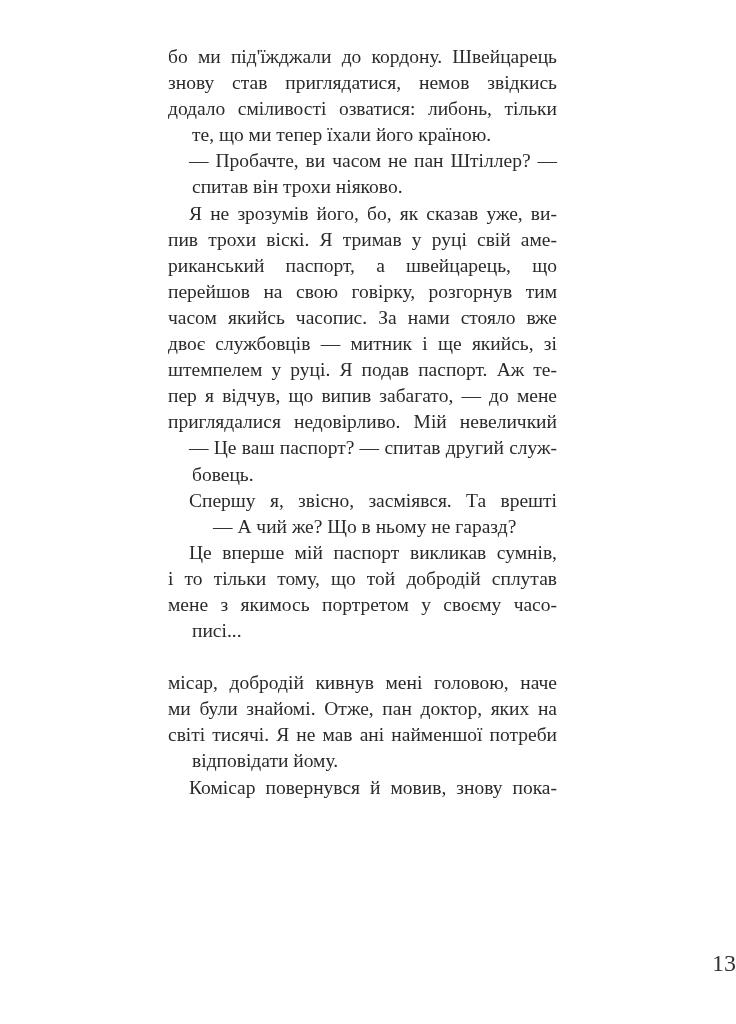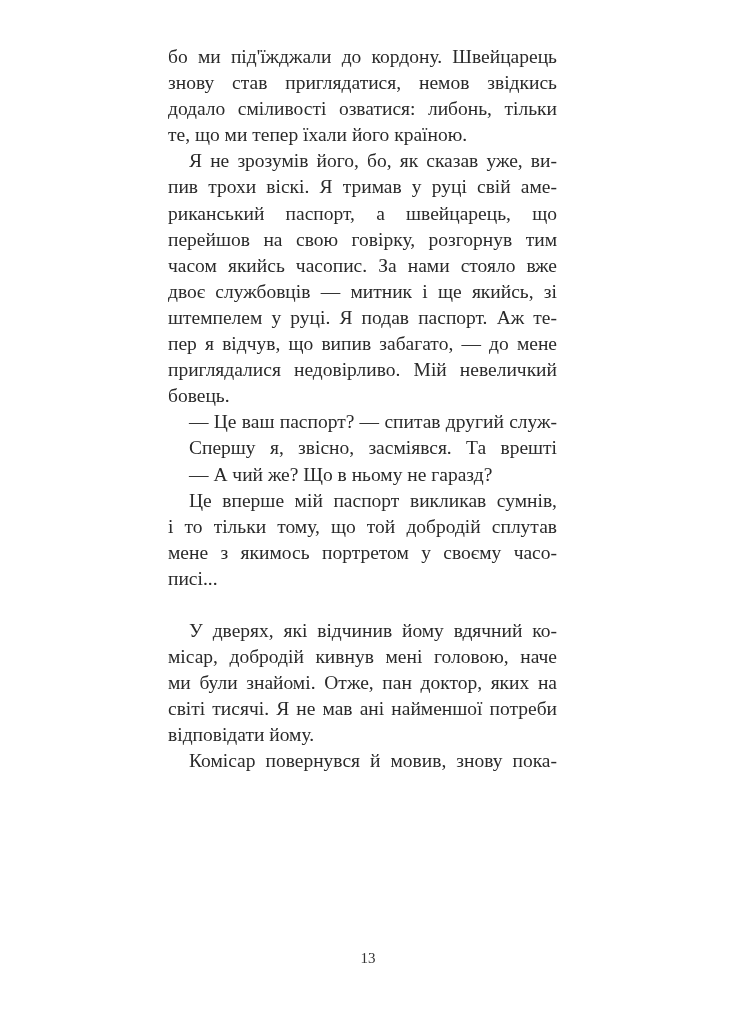--- a/index.html
+++ b/index.html
@@ -7,78 +7,81 @@
   .page { position: absolute; left: 0; top: 0; width: 732px; height: 1024px; background: #ffffff; }
   .text-block {
     position: absolute; left: 168px; top: 44px; width: 389px;
     font-family: "Liberation Serif", "DejaVu Serif", serif;
     font-size: 19.5px; color: #2a2a2a;
   }
   .line {
     height: 26.1px; line-height: 26.1px; white-space: nowrap;
     text-align: justify; text-align-last: justify; display: block;
   }
-  .line.last { text-align-last: left; }
+  .line.last { text-align-last: left; margin-left: 24px; }
   .line.indent { padding-left: 21px; }
   .gap { height: 26px; }
   .page-number {
-    position: absolute; left: 0; width: 736px; top: 950px; text-align: center;
-    font-family: "Liberation Serif", "DejaVu Serif", serif; font-size: 15px; color: #333;
+    position: absolute; left: 0; width: 736px; top: 950px; text-align: right;
+    font-family: "Liberation Serif", "DejaVu Serif", serif; font-size: 24px; color: #333;
   }
 </style>
 </head>
 <body>
 
 <div class="page">
   <div class="text-block">
 
     <div>
       <span class="line">бо ми під'їжджали до кордону. Швейцарець</span>
       <span class="line">знову став приглядатися, немов звідкись</span>
       <span class="line">додало сміливості озватися: либонь, тільки</span>
       <span class="line last">те, що ми тепер їхали його країною.</span>
     </div>
 
+    <div>
+      <span class="line indent">— Пробачте, ви часом не пан Штіллер? —</span>
+      <span class="line last">спитав він трохи ніяково.</span>
+    </div>
 
     <div>
       <span class="line indent">Я не зрозумів його, бо, як сказав уже, ви-</span>
       <span class="line">пив трохи віскі. Я тримав у руці свій аме-</span>
       <span class="line">риканський паспорт, а швейцарець, що</span>
       <span class="line">перейшов на свою говірку, розгорнув тим</span>
       <span class="line">часом якийсь часопис. За нами стояло вже</span>
       <span class="line">двоє службовців — митник і ще якийсь, зі</span>
       <span class="line">штемпелем у руці. Я подав паспорт. Аж те-</span>
       <span class="line">пер я відчув, що випив забагато, — до мене</span>
       <span class="line">приглядалися недовірливо. Мій невеличкий</span>
     </div>
 
     <div>
+      <span class="line indent">— Це ваш паспорт? — спитав другий служ-</span>
       <span class="line last">бовець.</span>
-      <span class="line indent">— Це ваш паспорт? — спитав другий служ-</span>
     </div>
 
     <div>
       <span class="line indent">Спершу я, звісно, засміявся. Та врешті</span>
     </div>
 
     <div>
       <span class="line indent last">— А чий же? Що в ньому не гаразд?</span>
     </div>
 
     <div>
       <span class="line indent">Це вперше мій паспорт викликав сумнів,</span>
       <span class="line">і то тільки тому, що той добродій сплутав</span>
       <span class="line">мене з якимось портретом у своєму часо-</span>
       <span class="line last">писі...</span>
     </div>
     <div class="gap"></div>
 
 
     <div>
-      <span class="line indent">У дверях, які відчинив йому вдячний ко-</span>
       <span class="line">місар, добродій кивнув мені головою, наче</span>
       <span class="line">ми були знайомі. Отже, пан доктор, яких на</span>
       <span class="line">світі тисячі. Я не мав ані найменшої потреби</span>
       <span class="line last">відповідати йому.</span>
     </div>
 
     <div>
       <span class="line indent">Комісар повернувся й мовив, знову пока-</span>
     </div>
   </div>

